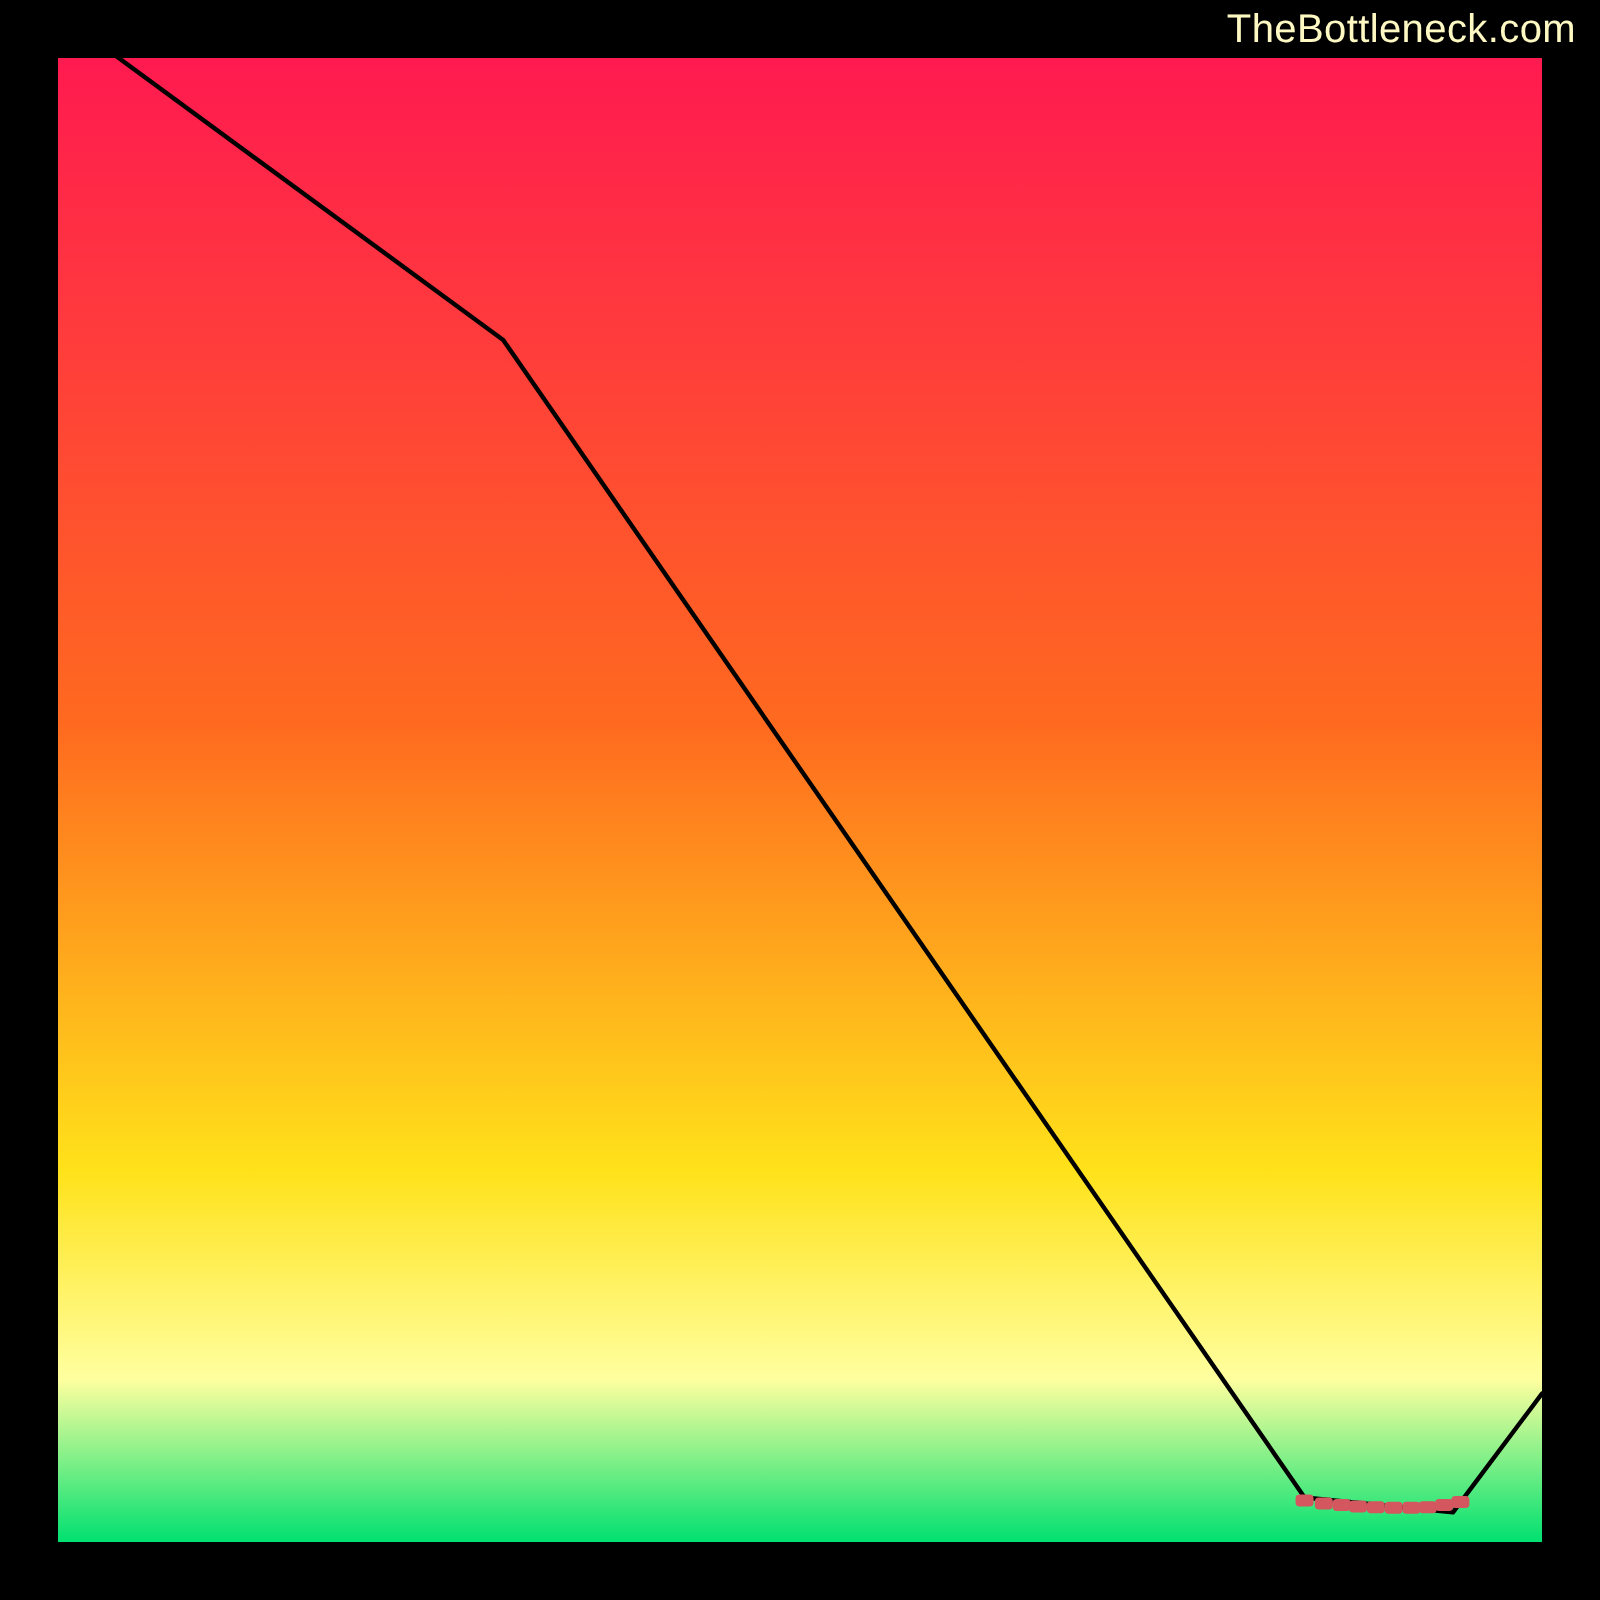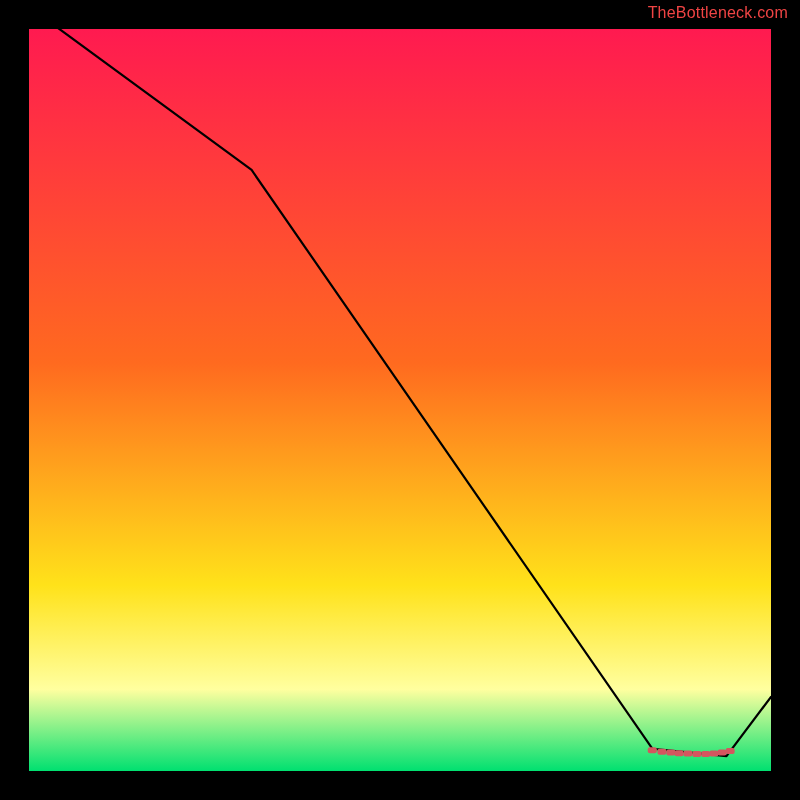--- a/index.html
+++ b/index.html
@@ -14,22 +14,22 @@
     position: relative;
     width: 800px;
     height: 800px;
     background: #000;
   }
   .watermark {
     position: absolute;
     top: 4px;
     right: 12px;
     font-family: Arial, Helvetica, sans-serif;
-    font-size: 16px;
-    color: #ef4444;
+    font-size: 20px;
+    color: #fef9c3;
     letter-spacing: 0.2px;
   }
   .plot {
     position: absolute;
     left: 29px;
     top: 29px;
     width: 742px;
     height: 742px;
     overflow: hidden;
   }

